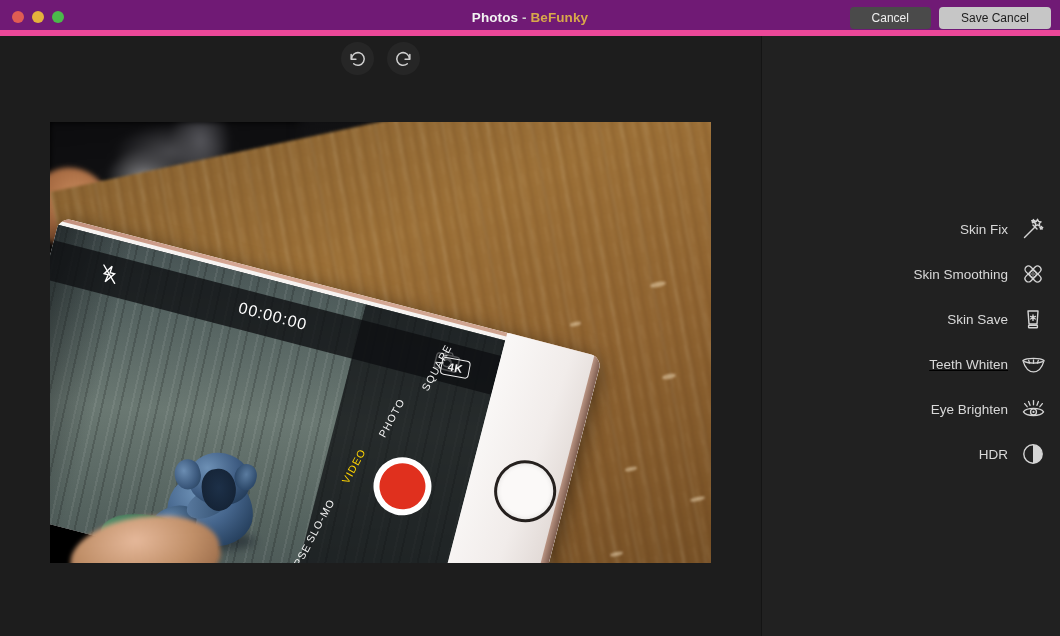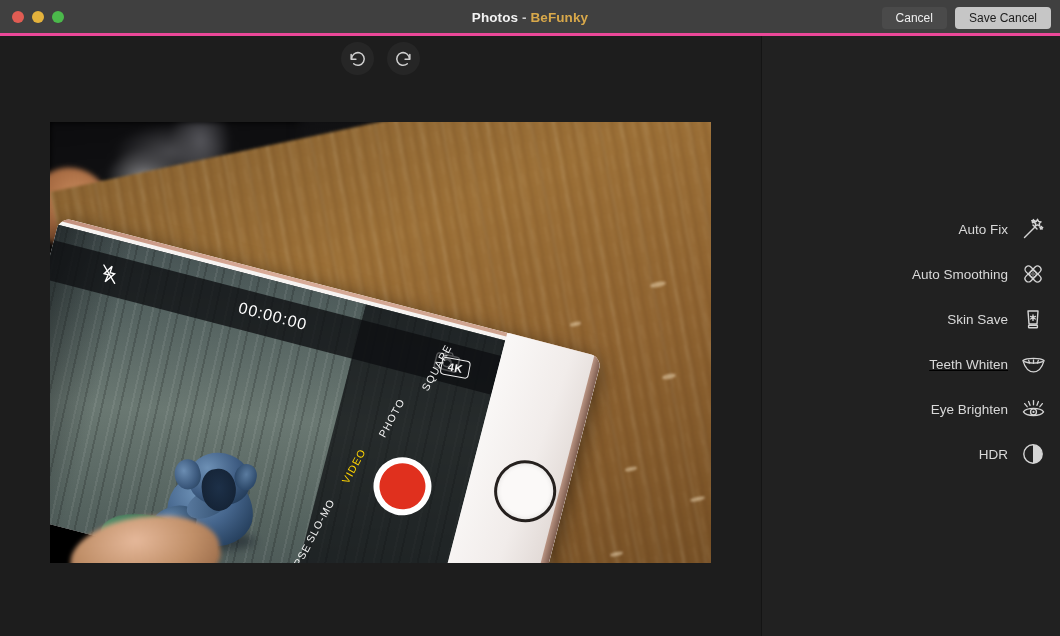--- a/index.html
+++ b/index.html
@@ -21,22 +21,22 @@
     background: #1d1d1d;
     overflow: hidden;
   }
 
   
   .titlebar {
     position: absolute;
     left: 0; top: 0;
     width: 1060px;
     height: 36px;
-    background: #404040;
-    border-bottom: 3px solid #ec4899;
+    background: #701a75;
+    border-bottom: 6px solid #ec4899;
     box-sizing: border-box;
   }
   .traffic {
     position: absolute;
     left: 12px; top: 11px;
     display: flex;
     gap: 8px;
   }
   .light {
     width: 12px; height: 12px;
@@ -67,21 +67,21 @@
     position: absolute;
     right: 9px; top: 7px;
     display: flex;
     gap: 8px;
     align-items: center;
   }
   .btn {
     font-size: 12px;
     border-radius: 4px;
     border: none;
-    padding: 0 14px;
+    padding: 0 22px;
     height: 22px;
     line-height: 22px;
     cursor: default;
     font-family: "Liberation Sans", sans-serif;
   }
   .btn-cancel {
     background: #4a4a4a;
     color: #f0f0f0;
   }
   .btn-save {
@@ -597,34 +597,34 @@
           <div class="phone-rightedge"></div>
         </div>
 
         <div class="finger-bottom"></div>
       </div>
     </div>
 
     <div class="sidebar">
 
       <div class="tool-row" style="top:179px;">
-        <span class="tool-label">Auto Fix</span>
+        <span class="tool-label">Skin Fix</span>
         <span class="tool-icon">
           <svg width="24" height="24" viewBox="0 0 24 24" fill="none" stroke="#d4d4d4" stroke-width="1.4" stroke-linecap="round" stroke-linejoin="round">
             <path d="M3.5 20.5 L14 10"></path>
             <path d="M12 8 L16 12"></path>
             <path d="M16.5 2.2 l1.1 2.3 2.5 .35 -1.8 1.75 .43 2.5 -2.24 -1.18 -2.24 1.18 .43 -2.5 -1.8 -1.75 2.5 -.35 z"></path>
             <path d="M12.4 2.6 l.5 1.05 1.15.16 -.83.8 .2 1.15 -1.02-.54 -1.03.54 .2-1.15 -.83-.8 1.15-.16 z"></path>
             <path d="M20.3 9.4 l.42.87.96.14 -.69.67 .16.96 -.85-.45 -.86.45 .17-.96 -.7-.67 .96-.14 z"></path>
           </svg>
         </span>
       </div>
 
       <div class="tool-row" style="top:224px;">
-        <span class="tool-label">Auto Smoothing</span>
+        <span class="tool-label">Skin Smoothing</span>
         <span class="tool-icon">
           <svg width="24" height="24" viewBox="0 0 24 24" fill="none" stroke="#d4d4d4" stroke-width="1.35" stroke-linecap="round" stroke-linejoin="round">
             <g transform="rotate(45 12 12)">
               <rect x="2.2" y="8.6" width="19.6" height="6.8" rx="3.4"></rect>
               <path d="M8.8 8.6 L8.8 15.4"></path>
               <path d="M15.2 8.6 L15.2 15.4"></path>
               <circle cx="10.6" cy="10.6" r="0.62" fill="#d4d4d4" stroke="none"></circle>
               <circle cx="13.4" cy="10.6" r="0.62" fill="#d4d4d4" stroke="none"></circle>
               <circle cx="10.6" cy="13.4" r="0.62" fill="#d4d4d4" stroke="none"></circle>
               <circle cx="13.4" cy="13.4" r="0.62" fill="#d4d4d4" stroke="none"></circle>

